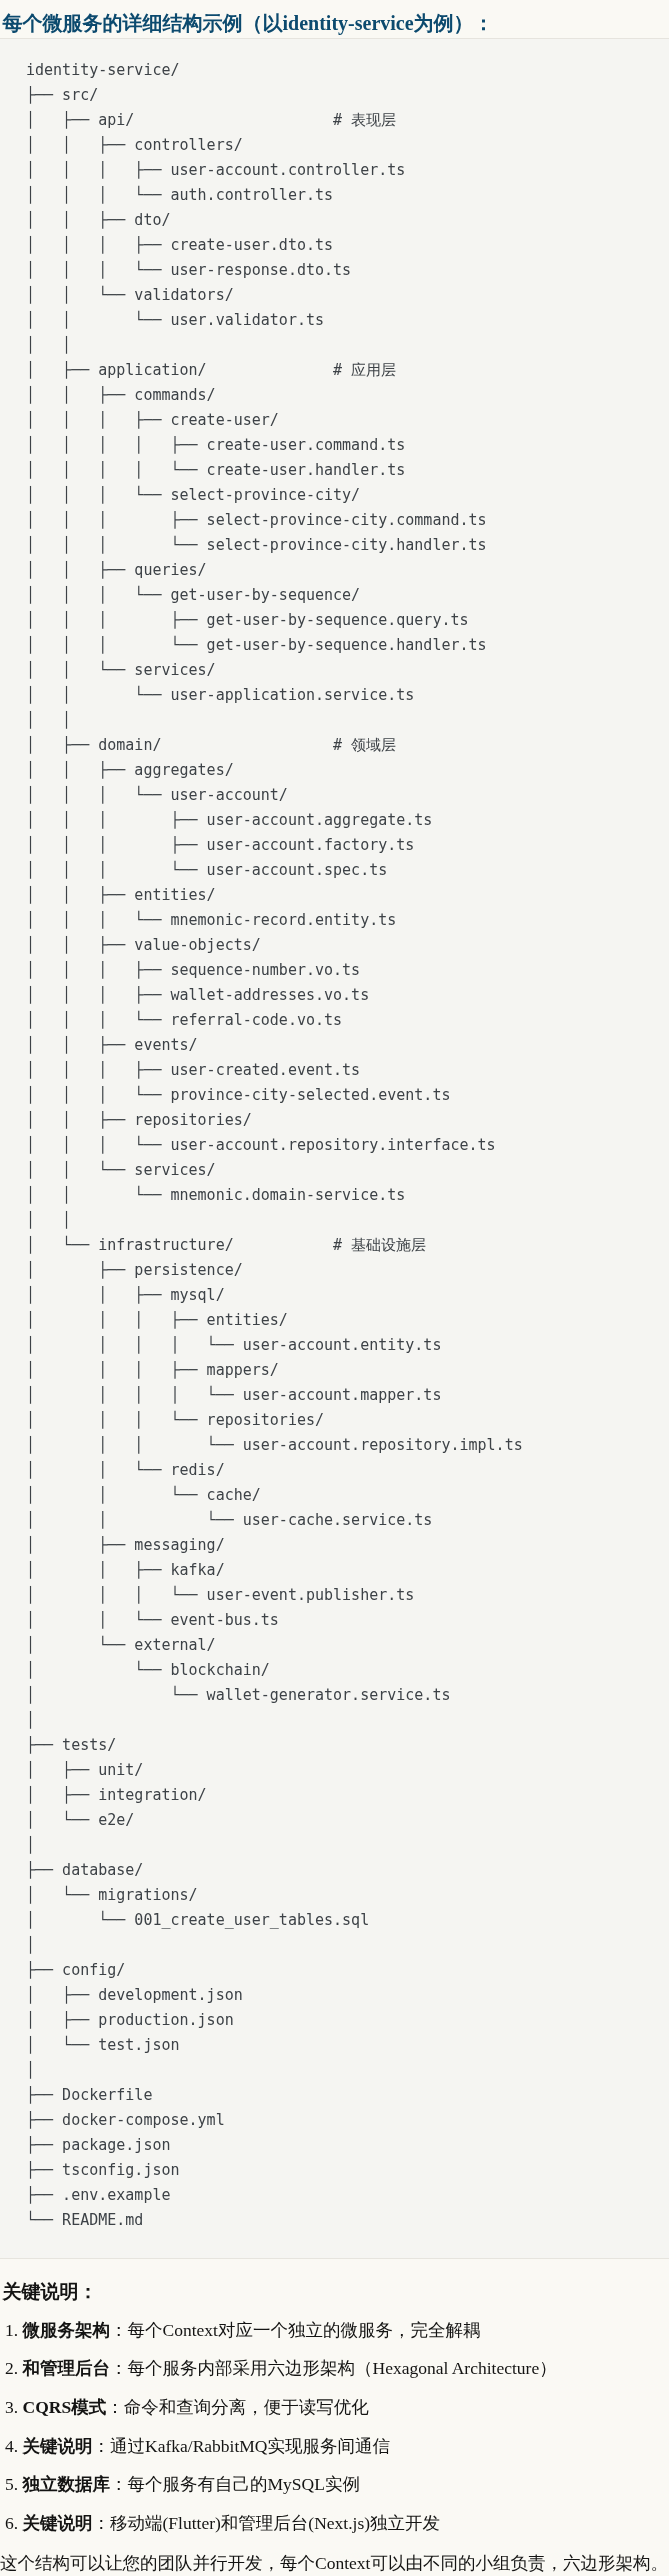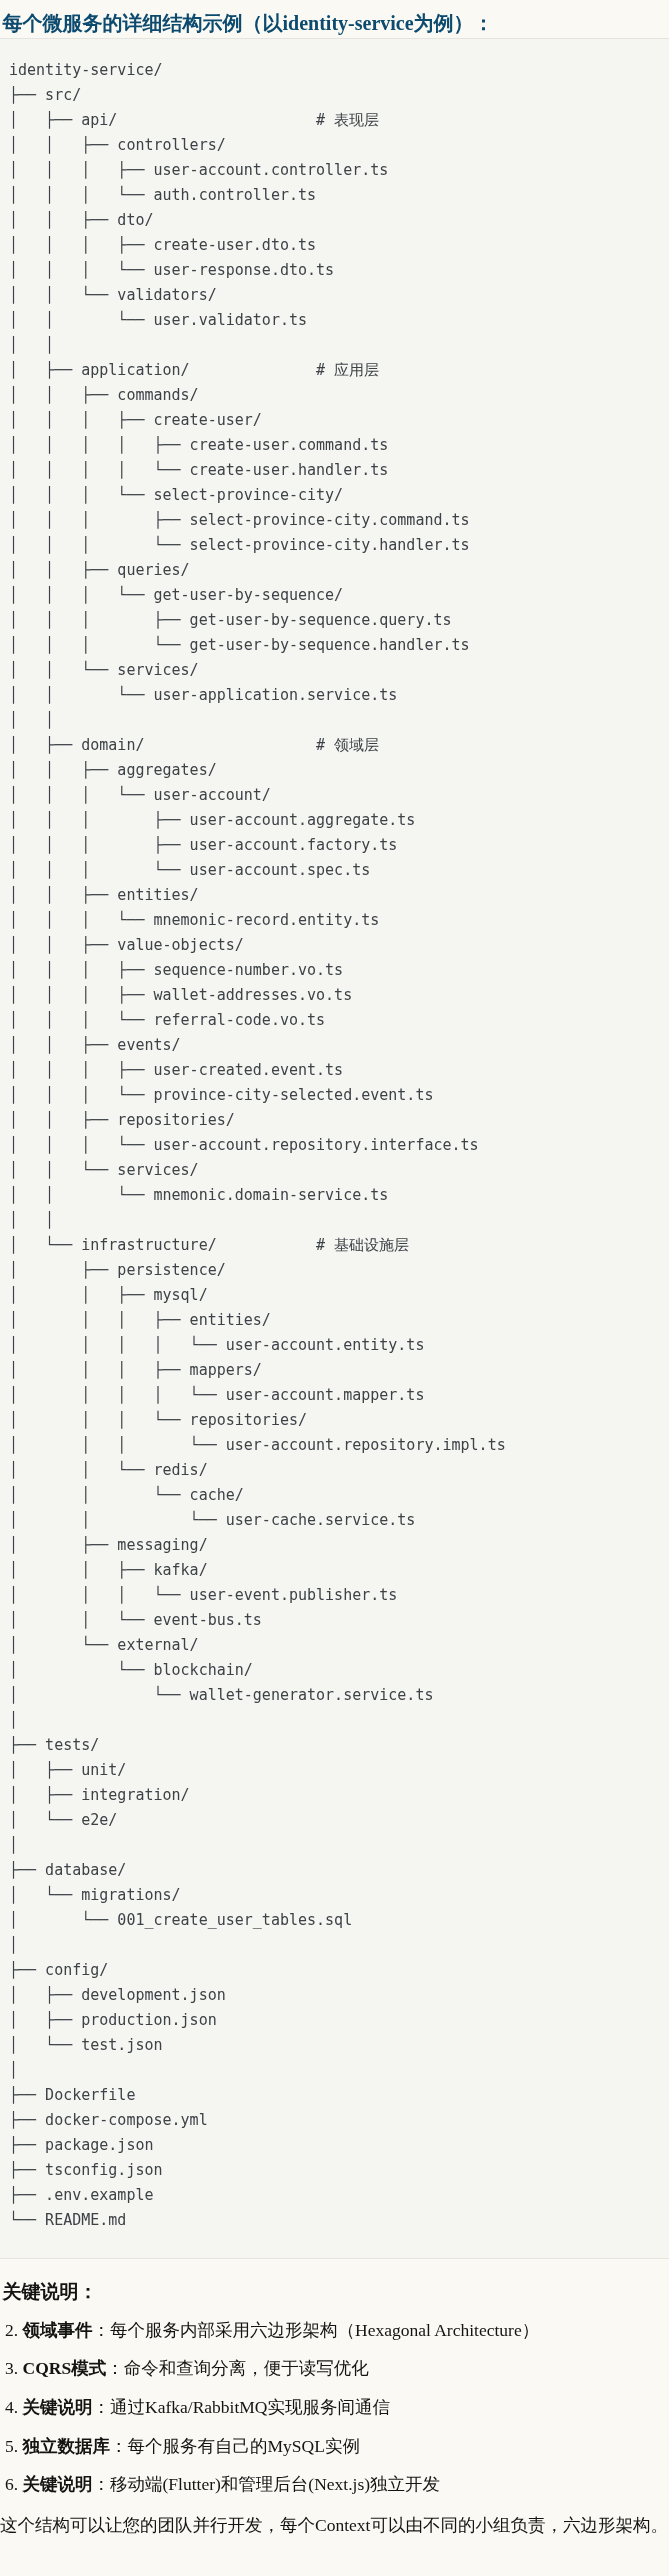--- a/index.html
+++ b/index.html
@@ -26,21 +26,21 @@
 
   .code-block {
     background: #F5F5F2;
     border-top: 0.6px solid #E6E4DE;
     border-bottom: 0.6px solid #E6E4DE;
     width: 669px;
     box-sizing: border-box;
   }
   .code-block pre {
     margin: 0;
-    padding: 19px 10px 25px 9px;
+    padding: 19px 10px 25px 26px;
     font-family: "DejaVu Sans Mono", "Liberation Mono", monospace;
     font-size: 15px;
     line-height: 25px;
     color: #3D4247;
     white-space: pre;
   }
 
   .notes { padding: 0 6.3px 0 0; }
   .notes-heading {
     margin: 22.5px 0 19.4px 2.5px;
@@ -164,21 +164,24 @@
 ├── tsconfig.json
 ├── .env.example
 └── README.md</pre>
   </div>
 
   <div class="notes">
     <div class="notes-heading">关键说明：</div>
 
     <ol class="notes-list">
       <li>
-        <span class="note-number">2.</span><span class="note-label">领域事件</span><span class="note-desc">：每个服务内部采用六边形架构（Hexagonal Architecture）</span>
+        <span class="note-number">1.</span><span class="note-label">微服务架构</span><span class="note-desc">：每个Context对应一个独立的微服务，完全解耦</span>
+      </li>
+      <li>
+        <span class="note-number">2.</span><span class="note-label">和管理后台</span><span class="note-desc">：每个服务内部采用六边形架构（Hexagonal Architecture）</span>
       </li>
       <li>
         <span class="note-number">3.</span><span class="note-label">CQRS模式</span><span class="note-desc">：命令和查询分离，便于读写优化</span>
       </li>
       <li>
         <span class="note-number">4.</span><span class="note-label">关键说明</span><span class="note-desc">：通过Kafka/RabbitMQ实现服务间通信</span>
       </li>
       <li>
         <span class="note-number">5.</span><span class="note-label">独立数据库</span><span class="note-desc">：每个服务有自己的MySQL实例</span>
       </li>

